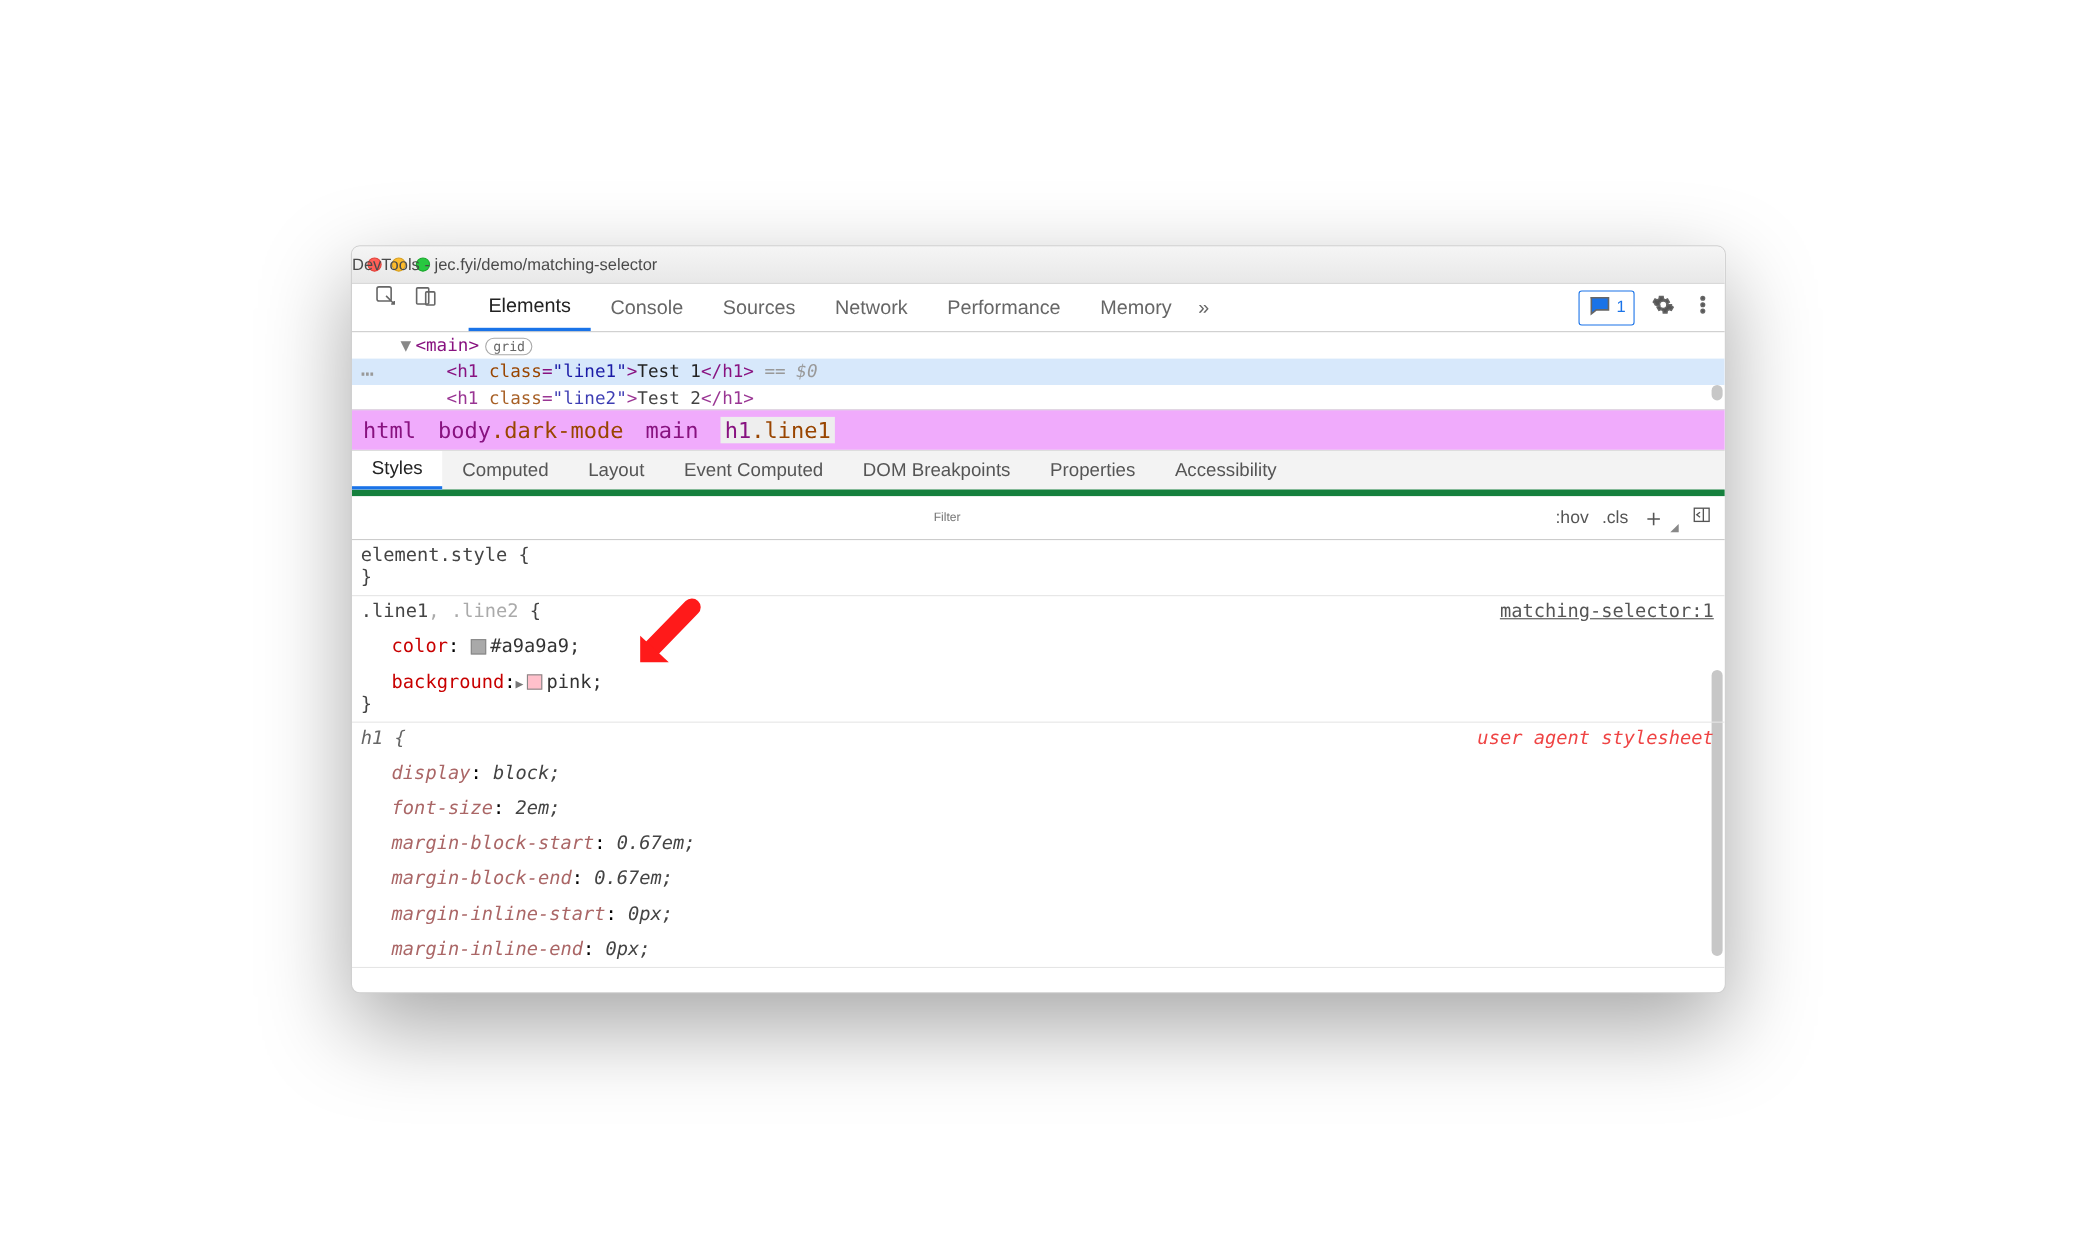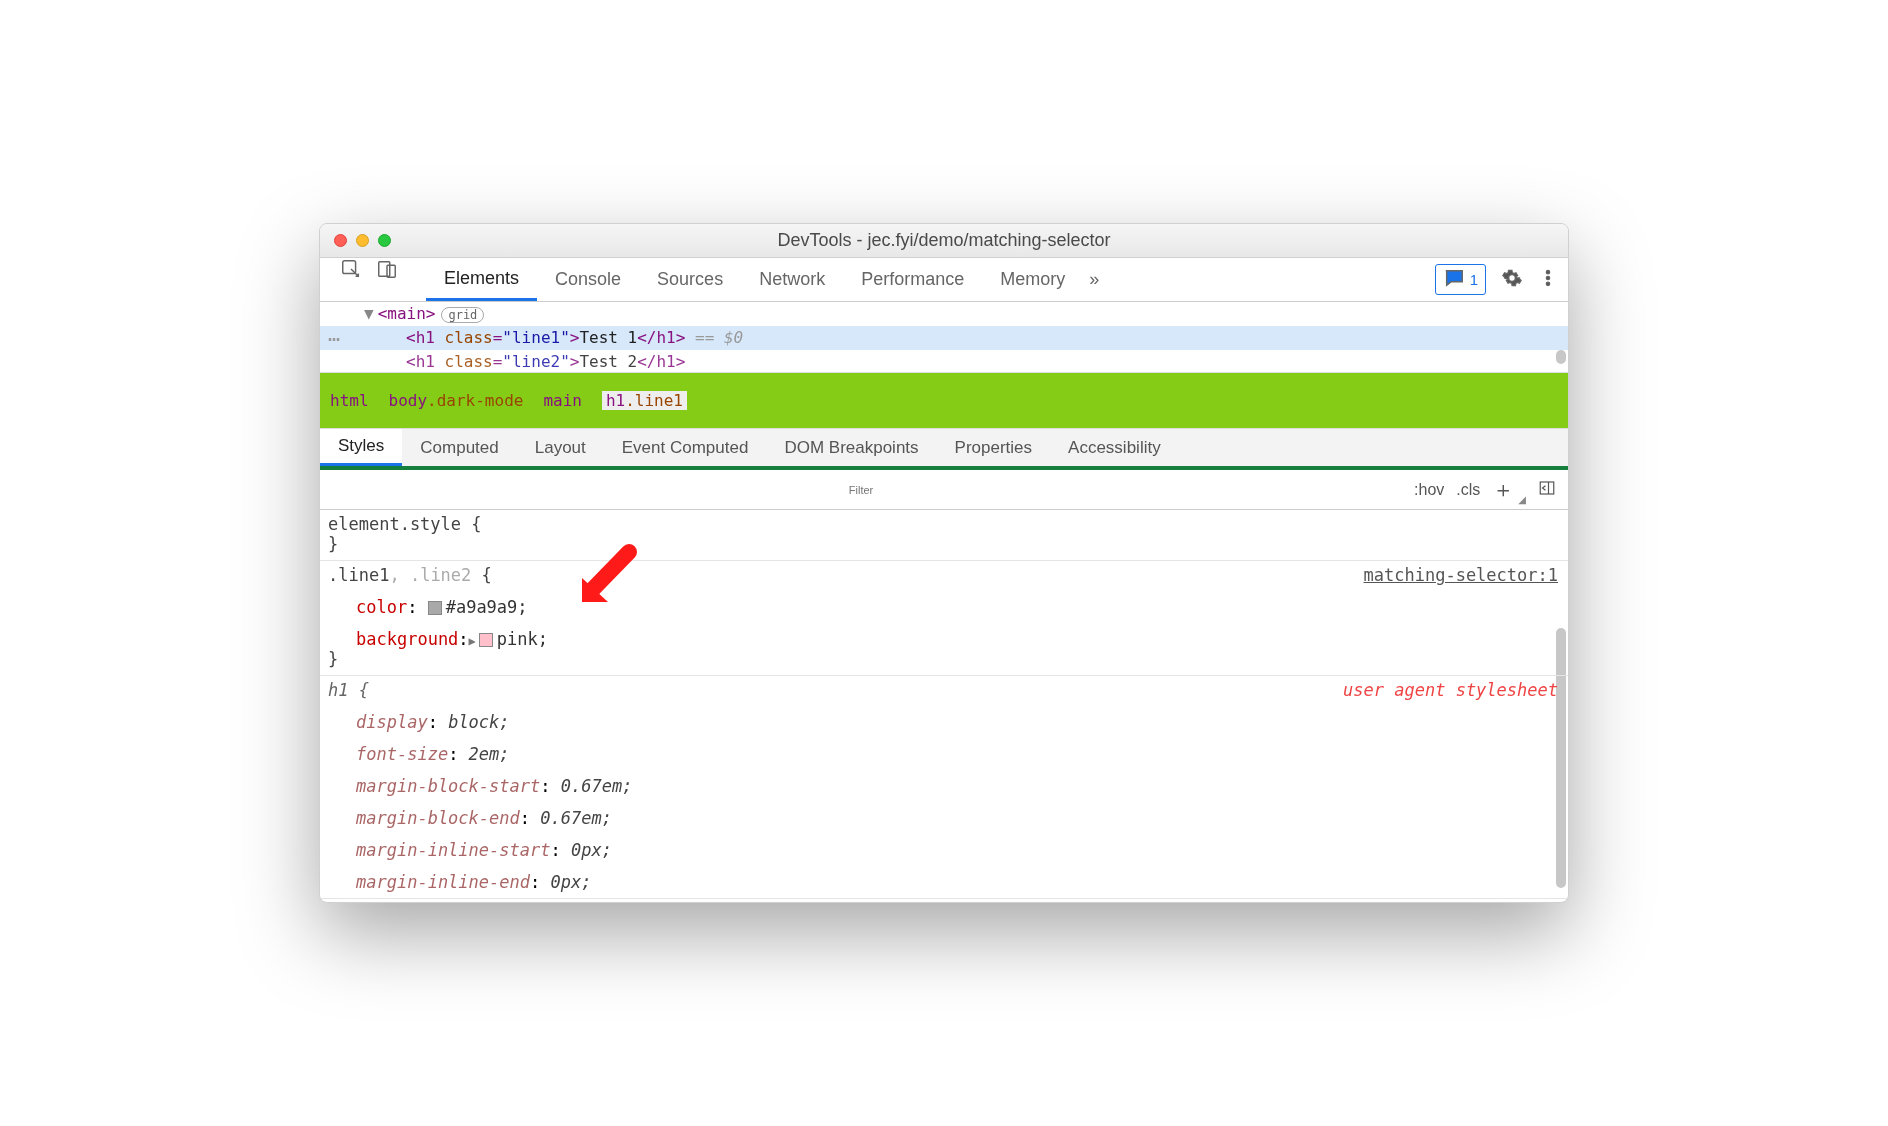--- a/index.html
+++ b/index.html
@@ -36,22 +36,22 @@
   .traffic {
     display: flex;
     gap: 9px;
     padding-left: 14px;
   }
   .dot { width: 13px; height: 13px; border-radius: 50%; }
   .dot.red { background:#ff5f57; border:1px solid #e1413a; }
   .dot.yellow { background:#febc2e; border:1px solid #d6a023; }
   .dot.green { background:#28c840; border:1px solid #1ba92e; }
   .title-text {
-    position: absolute; left: 0; right: 0; text-align: center;
-    font-size: 18px; color:#4a4a4a;
+    position: absolute; left: 0; right: 0; text-align: left;
+    font-size: 15px; color:#4a4a4a;
   }
   
   .toolbar {
     height: 44px;
     display: flex;
     border-bottom: 1px solid #ccc;
     padding: 0 10px;
     color:#666;
   }
   .toolbar .icons-left { display:flex; gap:14px; padding:0 10px; }
@@ -79,32 +79,32 @@
   .attrn { color:#994500; }
   .attrv { color:#1a1aa6; }
   .txt { color:#222; }
   .eq { color:#999; font-style:italic; }
   .gridbadge { font-size:12px; border:1px solid #aaa; border-radius:8px; padding:0 6px; color:#666; background:#fff; margin-left:6px;}
   .caret { color:#888; margin-right:4px; }
   .ellipsis { position:absolute; left:8px; color:#999; font-size:20px; margin-top:22px; }
   
   .breadcrumb {
     border-top:1px solid #ddd;
-    padding:18px 10px;
+    padding:6px 10px;
     font-family: Menlo, Consolas, monospace;
-    font-size:16px;
+    font-size:20px;
     display:flex; gap:20px;
-    background:#84cc16;
+    background:#f0abfc;
   }
   .bc-el { color:#881280; }
   .bc-cls { color:#994500; }
   .bc-item.active { background:#eee; padding:0 4px;}
   
   .subtabs {
-    display:flex; gap:0; border-top:1px solid #ddd; border-bottom:4px solid #15803d;
+    display:flex; gap:0; border-top:1px solid #ddd; border-bottom:6px solid #15803d;
     background:#f3f3f3;
     height:42px;
   }
   .subtab { padding:0 18px; display:flex; align-items:center; font-size:17px; color:#555; cursor:pointer;}
   .subtab.active { color:#222; border-bottom:3px solid #1a73e8; background:#fff;}
   
   .filterbar {
     display:flex; align-items:center; border-bottom:1px solid #ccc;
     height:40px;
   }

